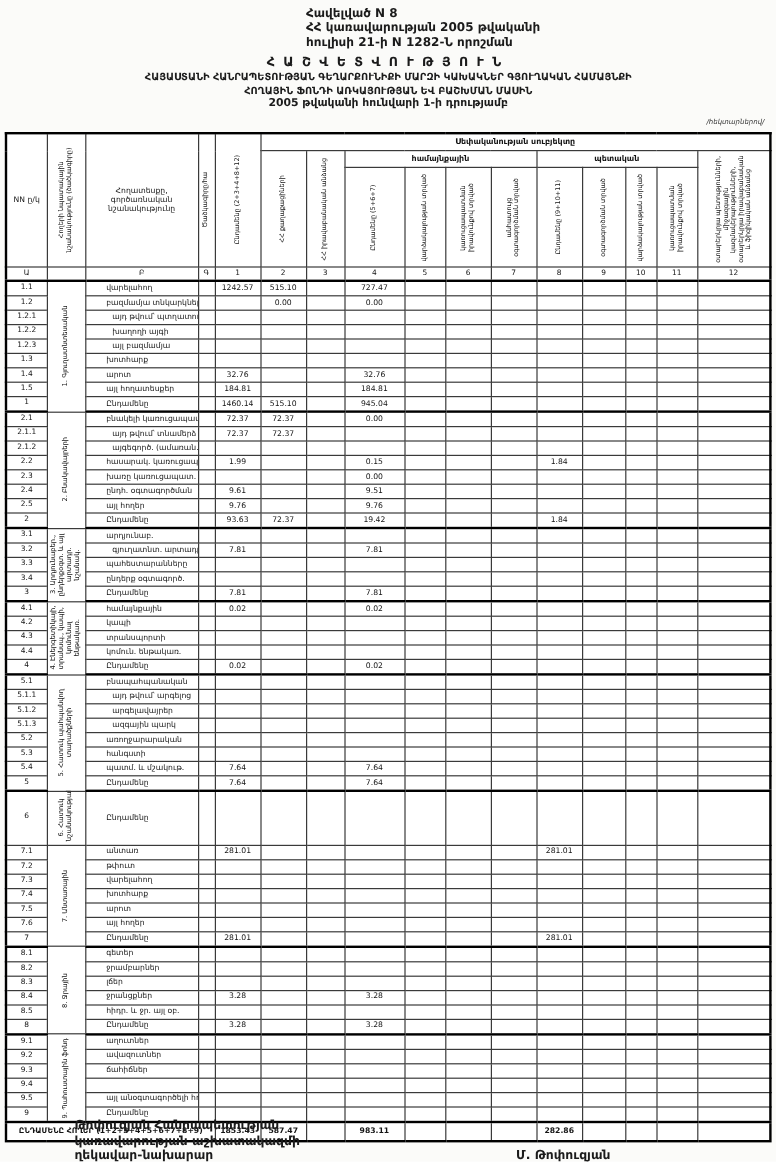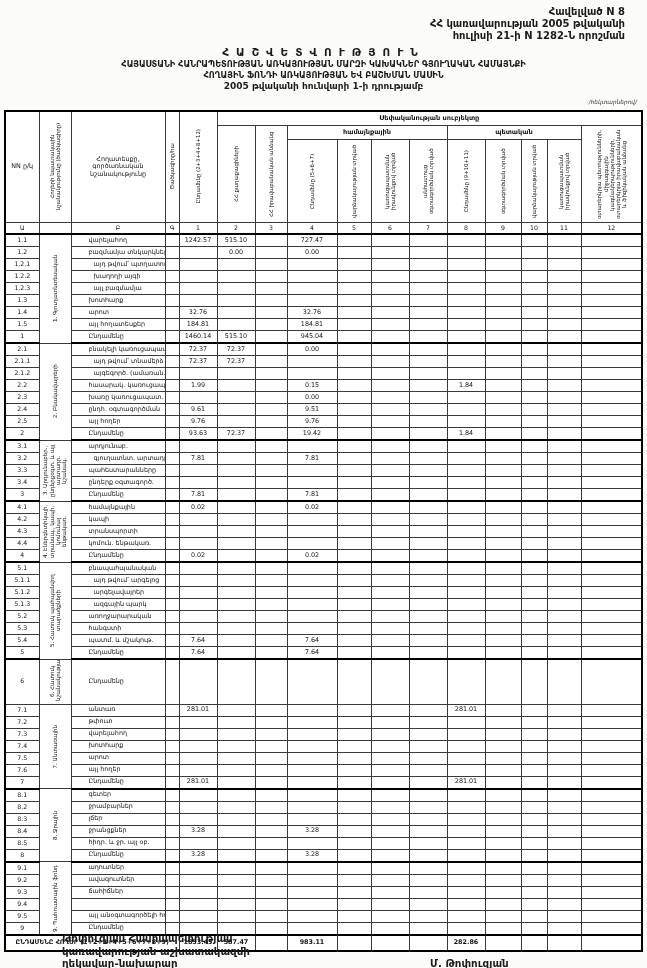--- a/index.html
+++ b/index.html
@@ -7,21 +7,21 @@
     width:647px;height:968px;overflow:hidden;
     background:#fbfbf9;color:#1b1b1b;
     font-family:"DejaVu Sans",sans-serif;
     position:relative;
     -webkit-font-smoothing:none;
   }
   .page{position:absolute;inset:0;}
   
   .appendix{
     position:absolute;top:6px;left:255px;width:370px;
-    text-align:right;font-weight:bold;font-size:10px;line-height:12px;
+    text-align:left;font-weight:bold;font-size:10px;line-height:12px;
   }
   
   .titleblock{position:absolute;top:46px;left:0;width:647px;text-align:center;}
   .titleblock .heading{font-weight:bold;font-size:10.5px;letter-spacing:7px;line-height:13px;}
   .titleblock .t1,.titleblock .t2{font-weight:bold;font-size:8.2px;line-height:10.5px;}
   .titleblock .t3{font-weight:bold;font-size:9px;line-height:12px;}
   .unitnote{
     position:absolute;top:99px;right:10px;
     font-style:italic;font-size:5.8px;color:#333;
   }
@@ -72,21 +72,21 @@
 <div class="page">
 
   <div class="appendix">
     <div>Հավելված N 8</div>
     <div>ՀՀ կառավարության 2005 թվականի</div>
     <div>հուլիսի 21-ի N 1282-Ն որոշման</div>
   </div>
 
   <div class="titleblock">
     <div class="heading">ՀԱՇՎԵՏՎՈՒԹՅՈՒՆ</div>
-    <div class="t1">ՀԱՅԱՍՏԱՆԻ ՀԱՆՐԱՊԵՏՈՒԹՅԱՆ ԱՌԿԱՅՈՒԹՅԱՆ ՄԱՐԶԻ ԿԱԽԱԿՆԵՐ ԳՅՈՒՂԱԿԱՆ ՀԱՄԱՅՆՔԻ</div>
+    <div class="t1">ՀԱՅԱՍՏԱՆԻ ՀԱՆՐԱՊԵՏՈՒԹՅԱՆ ԳԵՂԱՐՔՈՒՆԻՔԻ ՄԱՐԶԻ ԿԱԽԱԿՆԵՐ ԳՅՈՒՂԱԿԱՆ ՀԱՄԱՅՆՔԻ</div>
     <div class="t2">ՀՈՂԱՅԻՆ ՖՈՆԴԻ ԱՌԿԱՅՈՒԹՅԱՆ ԵՎ ԲԱՇԽՄԱՆ ՄԱՍԻՆ</div>
     <div class="t3">2005 թվականի հունվարի 1-ի դրությամբ</div>
   </div>
 
   <div class="unitnote">/հեկտարներով/</div>
 
   <div class="tablewrap">
     <table id="grid">
       <colgroup>
         <col style="width:34px">

